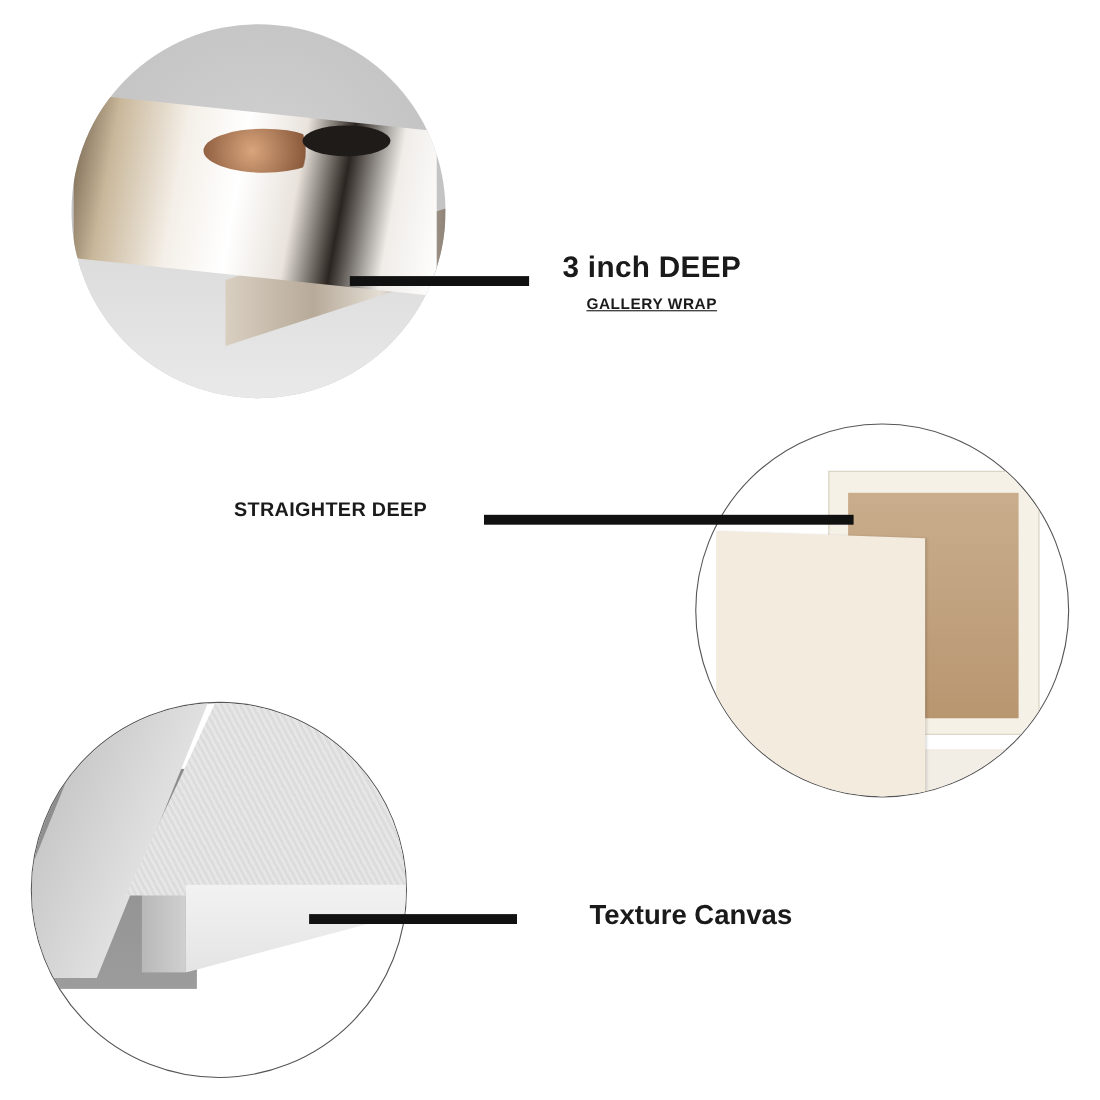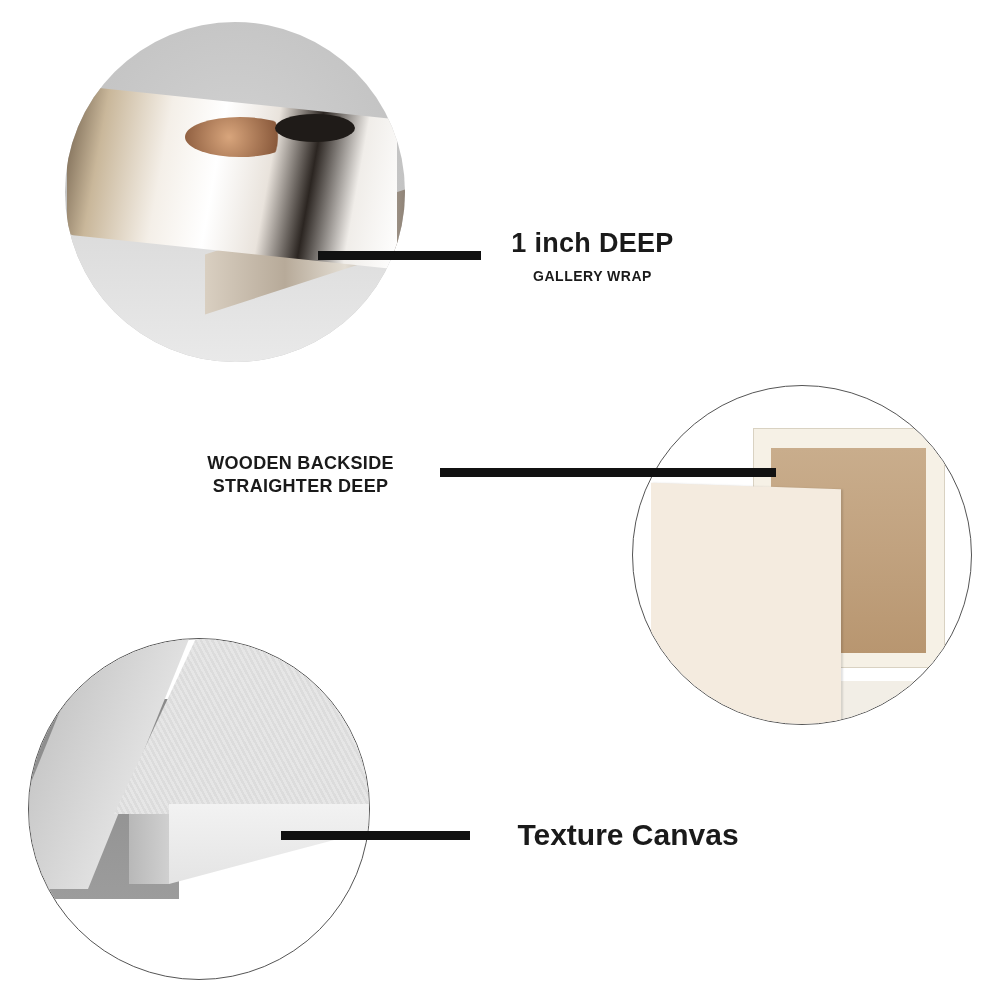--- a/index.html
+++ b/index.html
@@ -25,46 +25,45 @@
 
     
     #c3 { left: 28px; top: 638px; width: 340px; height: 340px; background: #ffffff; border: 1.5px solid #555; }
     #c3 .shadow-wall { position: absolute; left: 0; top: 60px; width: 150px; height: 200px; background: linear-gradient(180deg, #8a8a8a, #9c9c9c); }
     #c3 .inner-frame { position: absolute; left: 100px; top: 165px; width: 40px; height: 80px; background: linear-gradient(90deg, #b8b8b8, #d0d0d0); }
     #c3 .edge { position: absolute; left: 60px; top: 0px; width: 100px; height: 250px; background: linear-gradient(90deg, #c9c9c9, #e0e0e0); transform: skewX(-22deg); transform-origin: top left; }
     #c3 .top-face { position: absolute; left: 85px; top: -10px; width: 270px; height: 185px; background: repeating-linear-gradient(45deg, #e6e6e6 0 2px, #dcdcdc 2px 4px); transform: skewX(-25deg); transform-origin: bottom left; }
     #c3 .front-face { position: absolute; left: 140px; top: 165px; width: 210px; height: 80px; background: linear-gradient(180deg, #f2f2f2, #e4e4e4); clip-path: polygon(0 0, 100% 0, 100% 30%, 0 100%); }
 
     .title-lg { font-weight: bold; font-size: 27px; letter-spacing: 0.3px; }
-    .title-sm { font-weight: bold; font-size: 14px; letter-spacing: 0.5px; }
+    .title-sm { font-weight: bold; font-size: 14px; letter-spacing: 0.5px; text-decoration: underline; }
     .title-md { font-weight: bold; font-size: 18px; line-height: 23px; letter-spacing: 0.3px; }
-    .title-xl { font-weight: bold; font-size: 30px; }
+    .title-xl { font-weight: bold; font-size: 25px; }
   </style>
 </head>
 <body>
 
 <div class="circle" id="c1">
   <div class="floor"></div>
   <div class="canvas-side"></div>
   <div class="canvas-top"></div>
   <div class="face"></div>
   <div class="hair"></div>
 </div>
 <div class="leader" style="left:318px; top:251px; width:163px;"></div>
-<div class="label title-lg" style="left:490px; top:228px; width:205px;">1 inch DEEP</div>
+<div class="label title-lg" style="left:490px; top:228px; width:205px;">3 inch DEEP</div>
 <div class="label title-sm" style="left:490px; top:268px; width:205px;">GALLERY WRAP</div>
 
 <div class="circle" id="c2">
   <div class="frame"></div>
   <div class="burlap"></div>
   <div class="floor"></div>
   <div class="panel"></div>
 </div>
 <div class="label title-md" style="left:178px; top:452px; width:245px;">
-  <div>WOODEN BACKSIDE</div>
   <div>STRAIGHTER DEEP</div>
 </div>
 <div class="leader" style="left:440px; top:468px; width:336px;"></div>
 
 <div class="circle" id="c3">
   <div class="shadow-wall"></div>
   <div class="inner-frame"></div>
   <div class="edge"></div>
   <div class="top-face"></div>
   <div class="front-face"></div>

